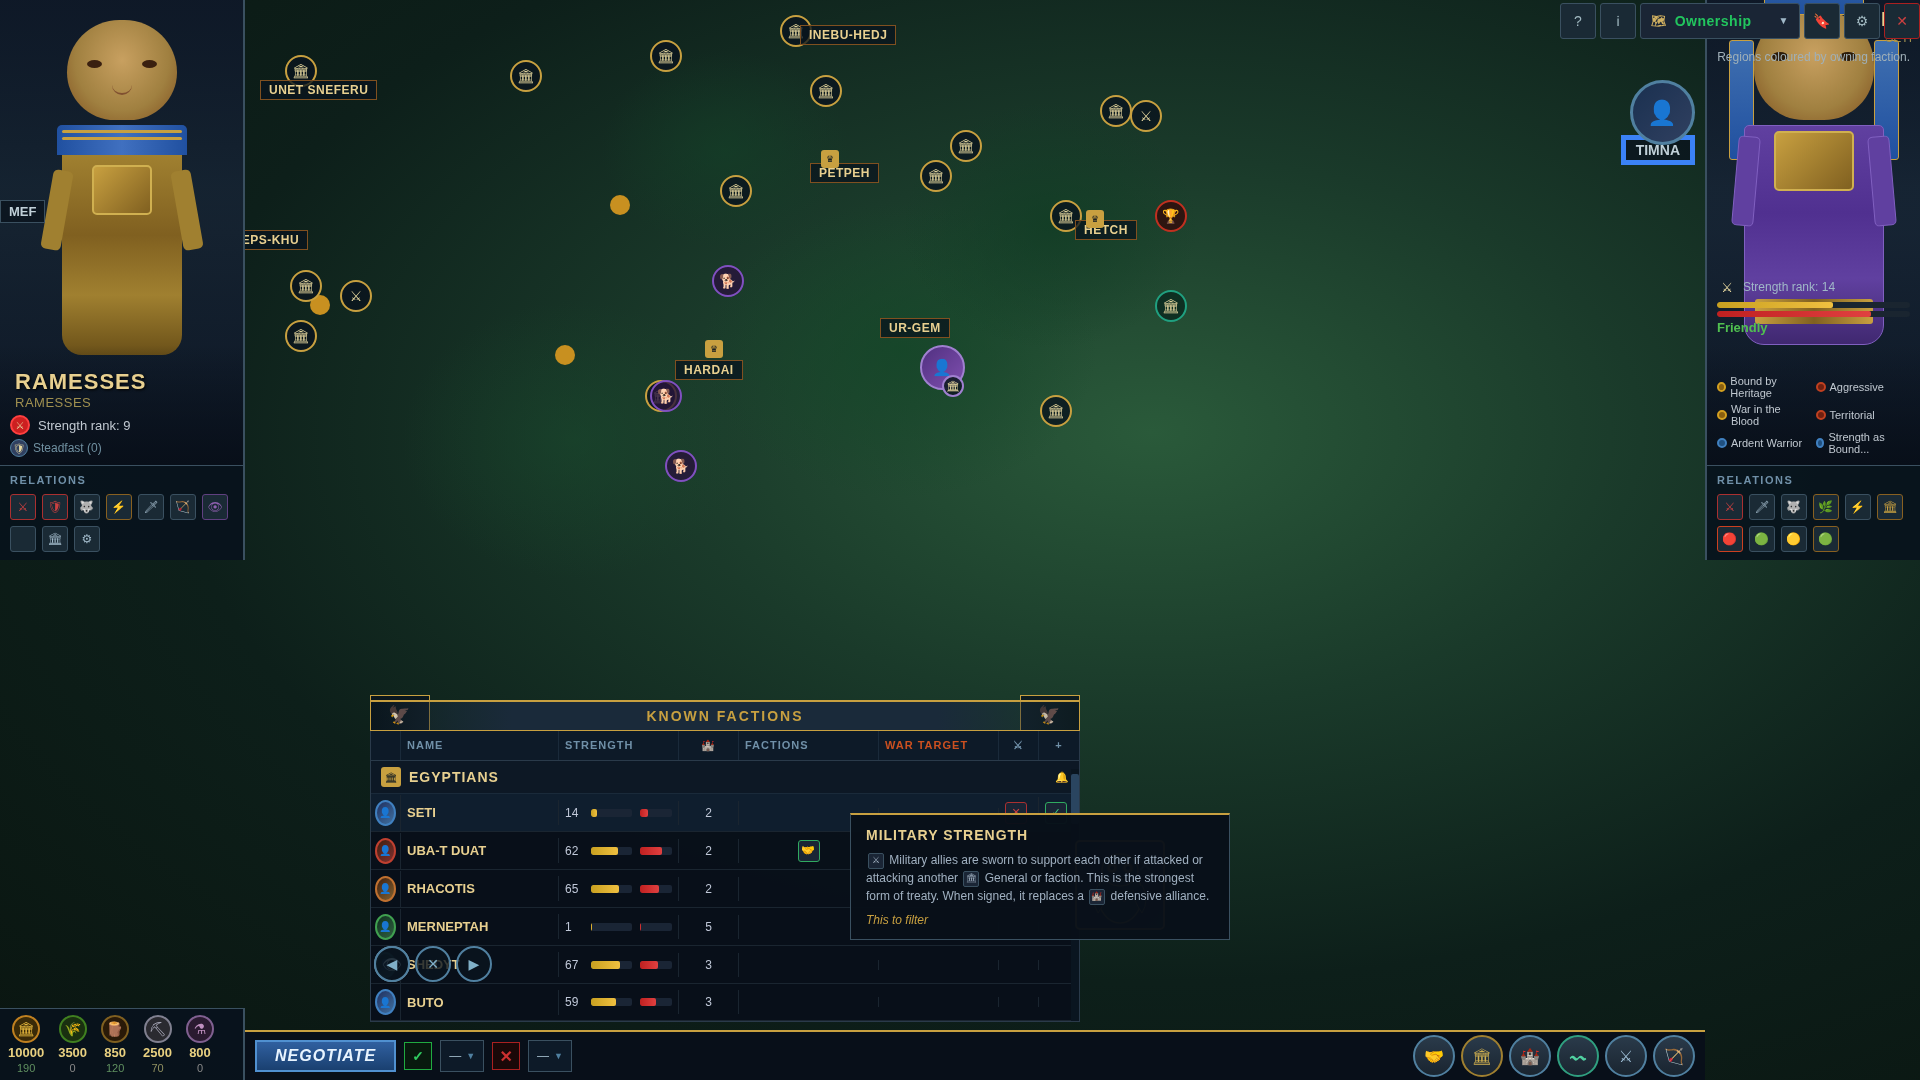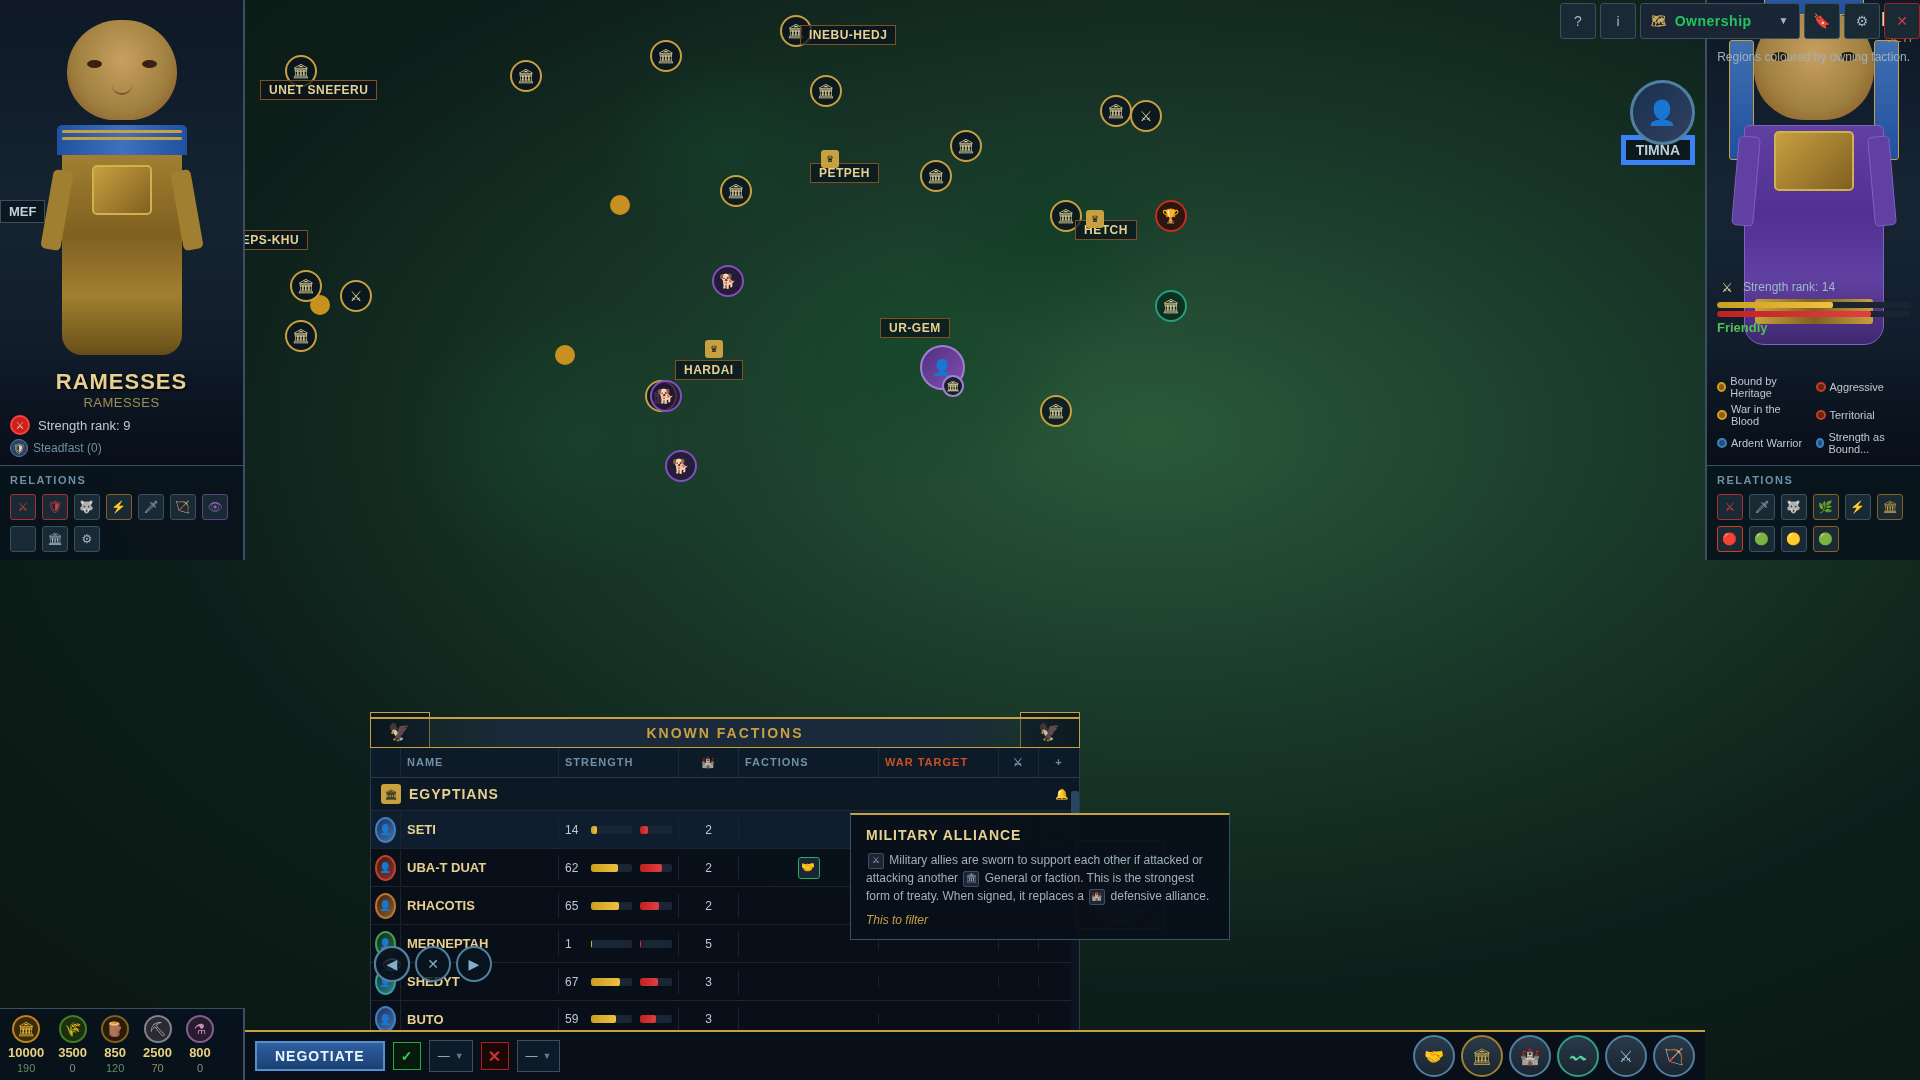--- a/index.html
+++ b/index.html
@@ -87,21 +87,21 @@
       height: 465px;
       background: linear-gradient(180deg, #0a1520 0%, #1a2530 50%, #0a1520 100%);
       border-right: 2px solid #3a5060;
       overflow: hidden;
     }
 
     .char-name-plate {
       position: absolute;
       bottom: 55px;
       left: 0; right: 0;
-      text-align: center;
+      text-align: left;
       padding: 0 15px;
     }
 
     .char-title {
       color: #e8d090;
       font-size: 22px;
       font-weight: bold;
       letter-spacing: 1px;
       text-shadow: 1px 1px 3px #000;
     }
@@ -358,21 +358,21 @@
       z-index: 20;
     }
 
     .map-unit-icon.purple-border { border-color: #8050c0; background: rgba(40,20,60,0.8); }
     .map-unit-icon.red-border { border-color: #c03020; background: rgba(50,10,10,0.8); }
     .map-unit-icon.teal-border { border-color: #20a080; background: rgba(10,40,30,0.8); }
 
     
     #factions-panel {
       position: absolute;
-      bottom: 41px;
+      bottom: 58px;
       left: 370px;
       width: 710px;
       z-index: 70;
     }
 
     .factions-header {
       display: flex;
       justify-content: center;
       align-items: center;
       position: relative;
@@ -563,24 +563,25 @@
       gap: 8px;
       padding: 0 10px;
       z-index: 70;
     }
 
     .negotiate-btn {
       background: linear-gradient(180deg, #3060a0 0%, #1a4070 100%);
       border: 2px solid #5090d0;
       padding: 5px 18px;
       color: #e8f4ff;
-      font-size: 14px;
+      font-size: 16px;
       font-weight: bold;
       letter-spacing: 1px;
       cursor: pointer;
+      font-style: italic;
     }
 
     .bottom-dropdown {
       display: flex;
       align-items: center;
       background: #0d1a28;
       border: 1px solid #3a5060;
       height: 32px;
       padding: 0 8px;
       gap: 5px;
@@ -1223,21 +1224,21 @@
       <line x1="28" y1="48" x2="42" y2="48" stroke="#c8a040" stroke-width="1" stroke-dasharray="3,3"></line>
       <line x1="26" y1="56" x2="44" y2="56" stroke="#c8a040" stroke-width="1" stroke-dasharray="3,3"></line>
 
       <line x1="55" y1="15" x2="65" y2="25" stroke="#808090" stroke-width="2"></line>
       <line x1="65" y1="15" x2="55" y2="25" stroke="#808090" stroke-width="2"></line>
     </svg>
   </div>
 </div>
 
 <div id="tooltip-military">
-  <div class="tooltip-title">MILITARY ALLIANCE</div>
+  <div class="tooltip-title">MILITARY STRENGTH</div>
   <div class="tooltip-body">
     <span class="tooltip-icon-inline">⚔</span>
     <span>Military allies are sworn to support each other if attacked or attacking another</span>
     <span class="tooltip-icon-inline">🏛</span>
     <span>General or faction. This is the strongest form of treaty. When signed, it replaces a</span>
     <span class="tooltip-icon-inline">🏰</span>
     <span>defensive alliance.</span>
   </div>
   <div class="tooltip-cta">This to filter</div>
 </div>

